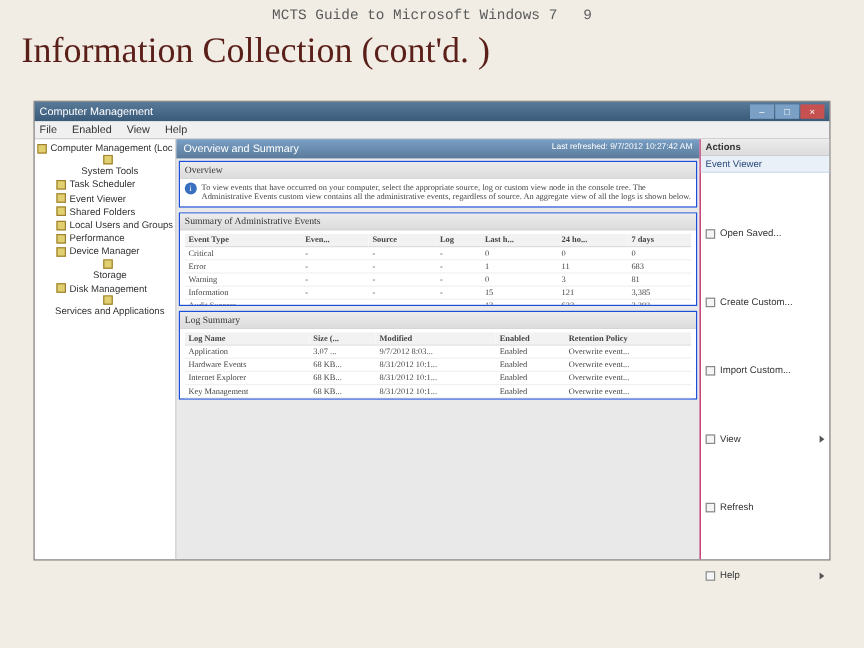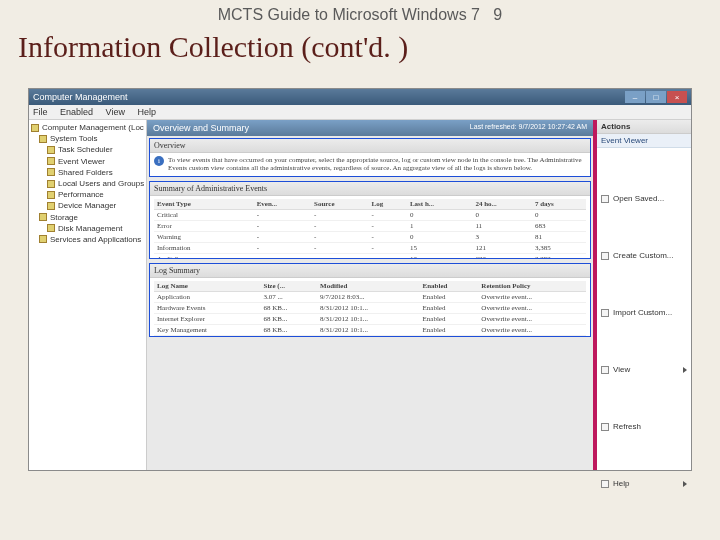--- a/index.html
+++ b/index.html
@@ -1,42 +1,42 @@
 <!DOCTYPE html>
 <html><head>
 <meta charset="utf-8">
 <style>
 * { box-sizing: border-box; margin: 0; padding: 0; }
 body { width: 720px; height: 540px; font-family: "Segoe UI", Tahoma, sans-serif; background: #f1ede4; overflow: hidden; }
 .slide { width: 100%; height: 100%; position: relative; }
-.top-header { text-align: center; font-family: Liberation Sans, sans-serif; font-size: 16px; color: #5a5a5a; padding: 6px 0 2px; }
+.top-header { text-align: center; font-family: Liberation Mono, monospace; font-size: 12px; color: #5a5a5a; padding: 6px 0 2px; }
 .page-title { font-family: Georgia, serif; font-size: 30px; color: #5b1f1a; padding: 4px 18px 24px; }
 .shot { margin: 0 28px; border: 1px solid #8b8b8b; background: #a3a3a3; font-size: 8px; color: #333; }
 .titlebar { background: linear-gradient(#5a7a9a,#3a5a7a); color: #fff; display: flex; align-items: center; padding: 2px 4px; font-size: 9px; }
 .titlebar .winbtns { margin-left: auto; display: flex; gap: 1px; }
 .winbtn { width: 20px; height: 12px; background: #7aa0c6; color: #fff; display: flex; align-items: center; justify-content: center; font-size: 8px; cursor: pointer; }
 .winbtn.close { background: #c75050; }
 .menubar { background: #f0f0f0; padding: 2px 4px; border-bottom: 1px solid #d0d0d0; font-size: 9px; }
 .menubar span { margin-right: 10px; cursor: pointer; }
 .body3 { display: flex; height: 350px; }
 .tree { width: 118px; background: #fff; border-right: 1px solid #ccc; padding: 2px; font-size: 8px; line-height: 1.4; overflow: hidden; }
 .tree .node { white-space: nowrap; overflow: hidden; text-overflow: ellipsis; display: flex; align-items: center; }
-.tree .lvl1 { padding-left: 8px; }
+.tree .lvl1 { padding-left: 8px; flex-direction: column; }
 .tree .lvl2 { padding-left: 16px; }
 .tree .ic { width: 8px; height: 8px; background: #e0d070; border: 1px solid #a08030; margin-right: 3px; flex-shrink: 0; }
 .center { flex: 1; background: #e9e9e9; display: flex; flex-direction: column; }
 .panelhead { background: linear-gradient(#7aa0c6,#5a7a9a); color: #fff; font-size: 9px; padding: 3px 6px; display: flex; align-items: flex-start; }
 .panelhead .right { margin-left: auto; font-size: 7px; }
 .section { background: #fff; margin: 2px; border: 1px solid #1d4ed8; font-family: Liberation Serif, serif; }
 .section-head { background: linear-gradient(#ececec,#dcdcdc); font-size: 8px; padding: 2px 4px; border-bottom: 1px solid #ccc; display: flex; align-items: center; cursor: pointer; }
 .section-body { padding: 3px 4px; font-size: 7px; color: #444; }
 .tbl { width: 100%; border-collapse: collapse; font-size: 7px; }
 .tbl th { background: #f2f2f2; text-align: left; padding: 1px 3px; border-bottom: 1px solid #ddd; white-space: nowrap; overflow: hidden; }
 .tbl td { padding: 1px 3px; border-bottom: 1px solid #f0f0f0; white-space: nowrap; overflow: hidden; }
-.actions { width: 98px; background: #fff; border-left: 4px solid #be185d; font-size: 8px; }
+.actions { width: 108px; background: #fff; border-left: 1px solid #be185d; font-size: 8px; }
 .actions-head { background: linear-gradient(#ececec,#dcdcdc); padding: 2px 4px; font-weight: bold; border-bottom: 1px solid #ccc; }
 .actions-sub { background: #eaf0f8; color: #2a4a7a; padding: 2px 4px; border-bottom: 1px solid #d0dce8; }
 .act { padding: 2px 4px; display: flex; align-items: center; cursor: pointer; margin-top: 44px; }
 .act .i { width: 8px; height: 8px; margin-right: 4px; border: 1px solid #888; background: #f5f5f5; flex-shrink: 0; }
 .tri { display: inline-block; width: 0; height: 0; border-top: 3px solid transparent; border-bottom: 3px solid transparent; border-left: 4px solid #555; margin-left: auto; }
 .info-ic { width: 10px; height: 10px; border-radius: 50%; background: #3a6fc0; color: #fff; display: inline-flex; align-items: center; justify-content: center; font-size: 7px; margin-right: 4px; flex-shrink: 0; }
 </style>
 </head>
 <body>
 <div class="slide">

